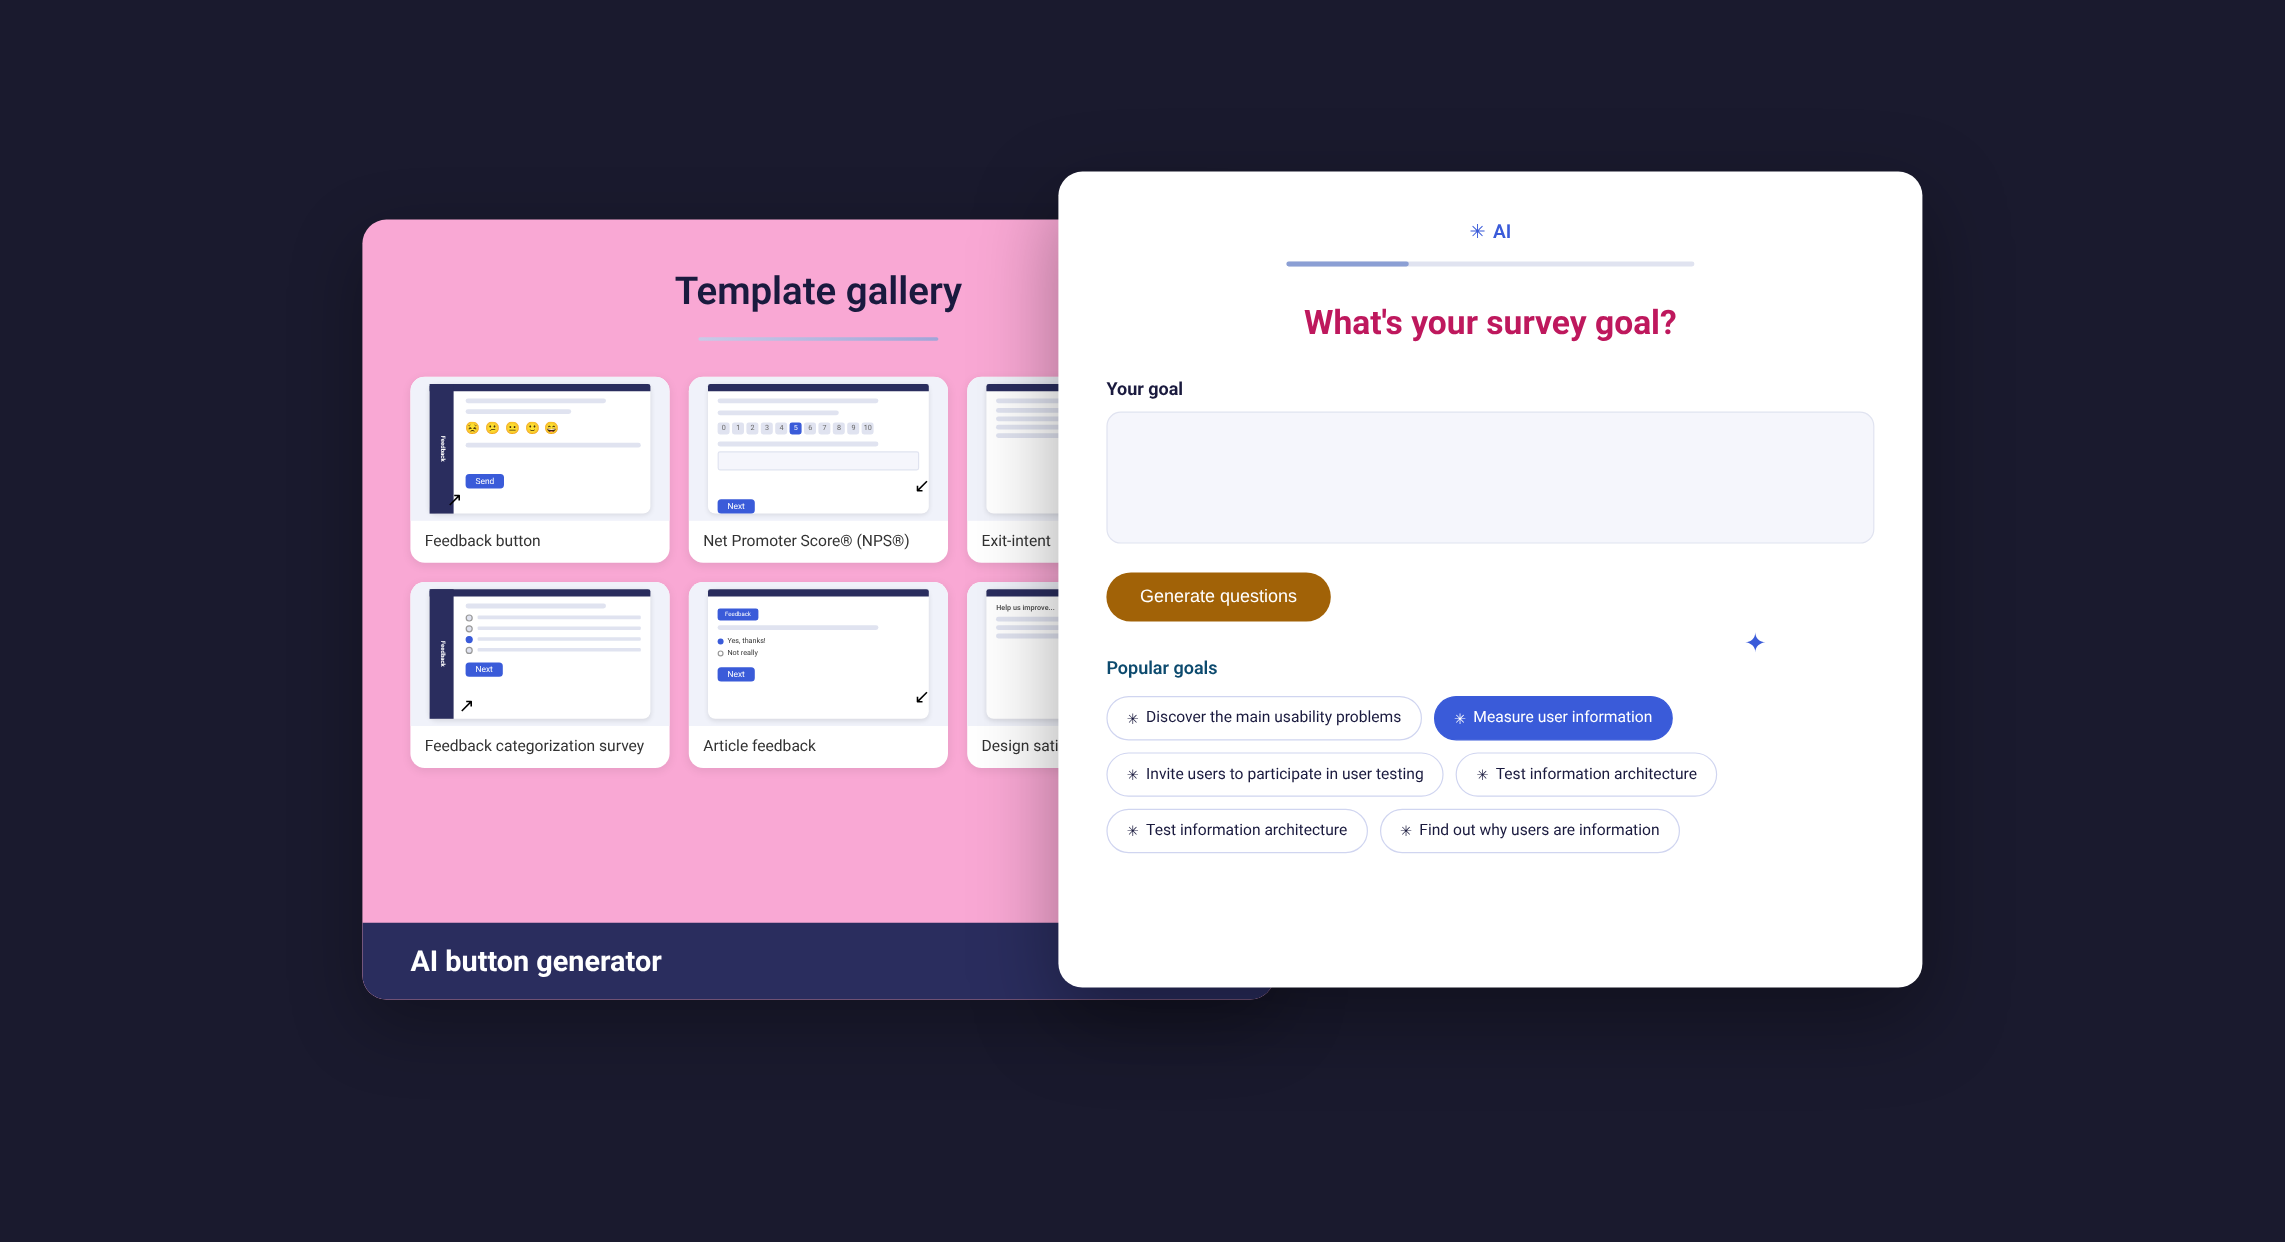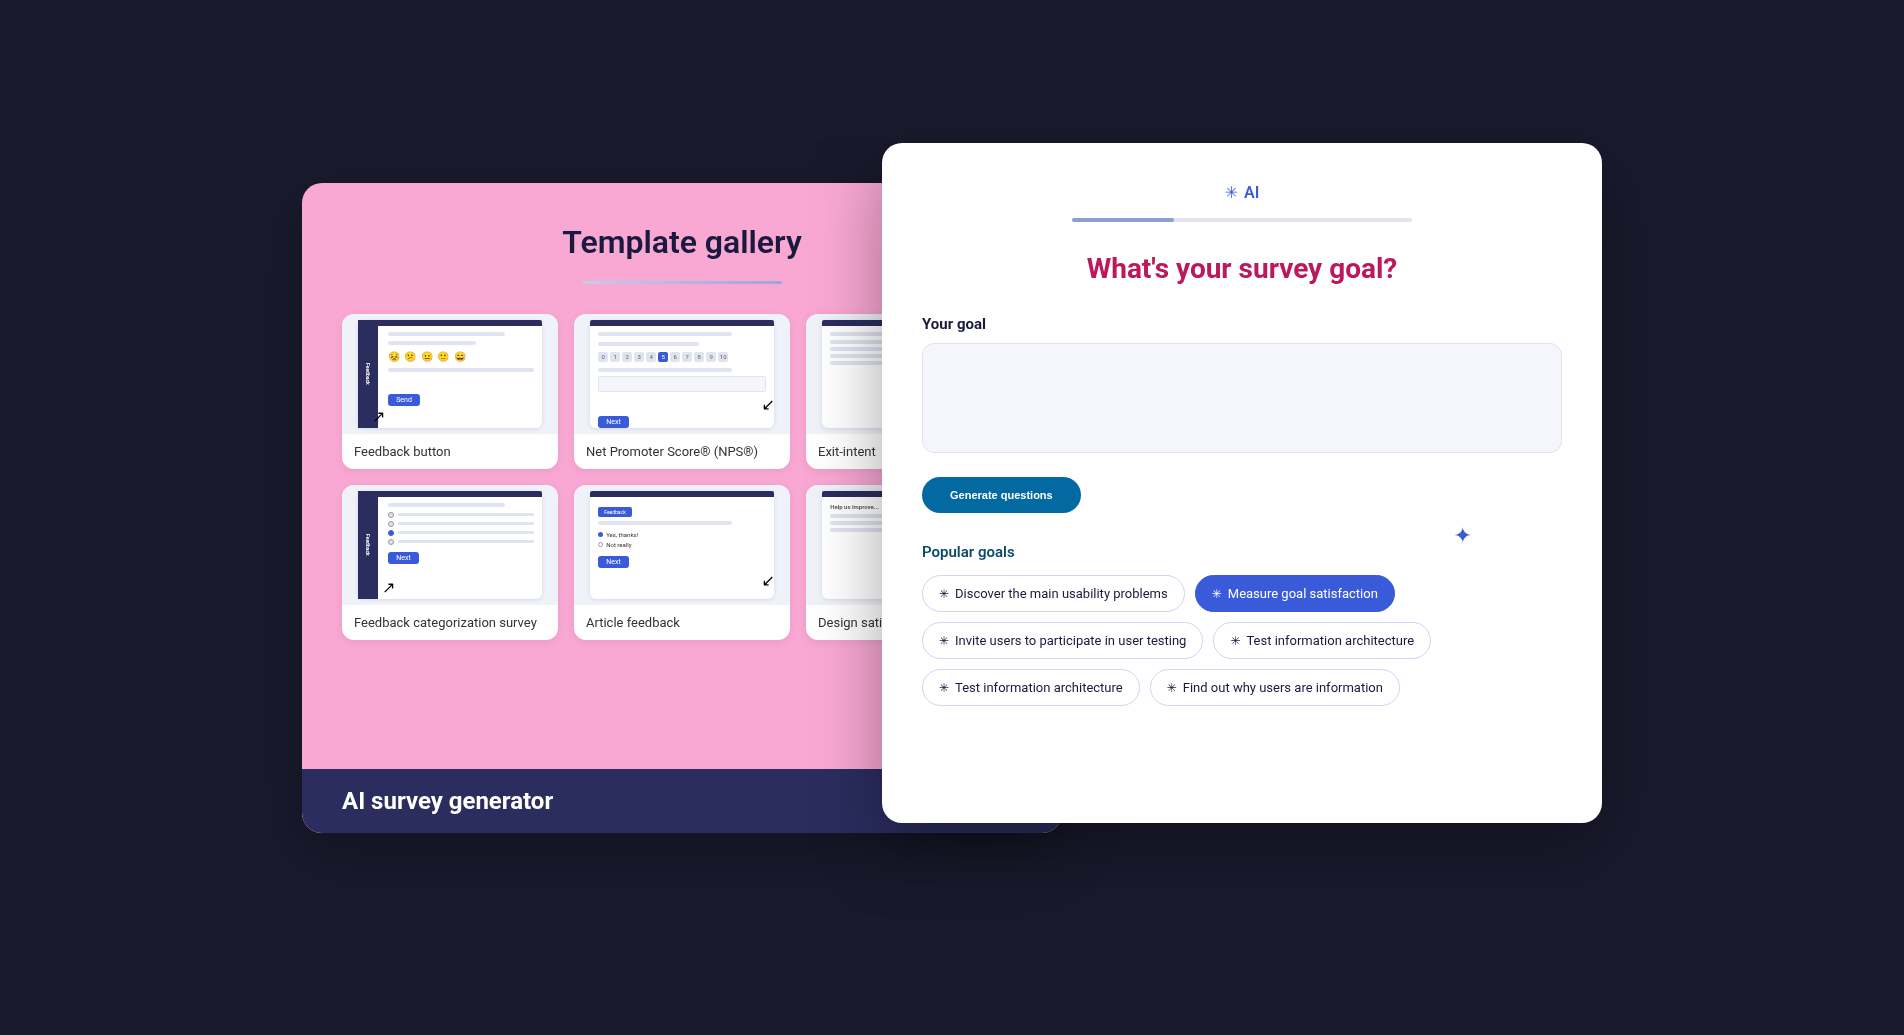--- a/index.html
+++ b/index.html
@@ -296,27 +296,27 @@
       border: 1.5px solid #e0e3f0;
       border-radius: 12px;
       resize: none;
       padding: 14px;
       font-size: 14px;
       color: #666;
       margin-bottom: 20px;
     }
 
     .ai-generate-btn {
-      background: #0369a1;
+      background: #a16207;
       color: white;
       border: none;
       border-radius: 25px;
       padding: 12px 28px;
-      font-size: 11px;
-      font-weight: 700;
+      font-size: 15px;
+      font-weight: 400;
       cursor: pointer;
       margin-bottom: 30px;
     }
 
     .ai-popular-label {
       font-size: 15px;
       font-weight: 600;
       color: #0c4a6e;
       margin-bottom: 14px;
     }
@@ -530,21 +530,21 @@
             <div class="tp-text-line medium" style="margin-bottom:3px;"></div>
             <div class="tp-text-line full"></div>
           </div>
         </div>
         <div class="template-label">Design satis...</div>
       </div>
 
     </div>
 
     <div class="ai-banner">
-      <span class="ai-banner-text">AI survey generator</span>
+      <span class="ai-banner-text">AI button generator</span>
     </div>
   </div>
 
   <div class="ai-goal-card">
 
     <div class="ai-label-row">
       <span class="ai-label-icon">✳</span>
       <span class="ai-label-text">AI</span>
     </div>
 
@@ -567,21 +567,21 @@
     
     <span class="sparkle-decoration sparkle-top">✦</span>
 
     <div class="ai-goals-grid">
     <div class="ai-goal-chip">
           <span class="chip-icon">✳</span>
           <span>Discover the main usability problems</span>
         </div>
         <div class="ai-goal-chip active">
           <span class="chip-icon">✳</span>
-          <span>Measure goal satisfaction</span>
+          <span>Measure user information</span>
         </div>
         <div class="ai-goal-chip">
           <span class="chip-icon">✳</span>
           <span>Invite users to participate in user testing</span>
         </div>
         <div class="ai-goal-chip">
           <span class="chip-icon">✳</span>
           <span>Test information architecture</span>
         </div>
         <div class="ai-goal-chip">

